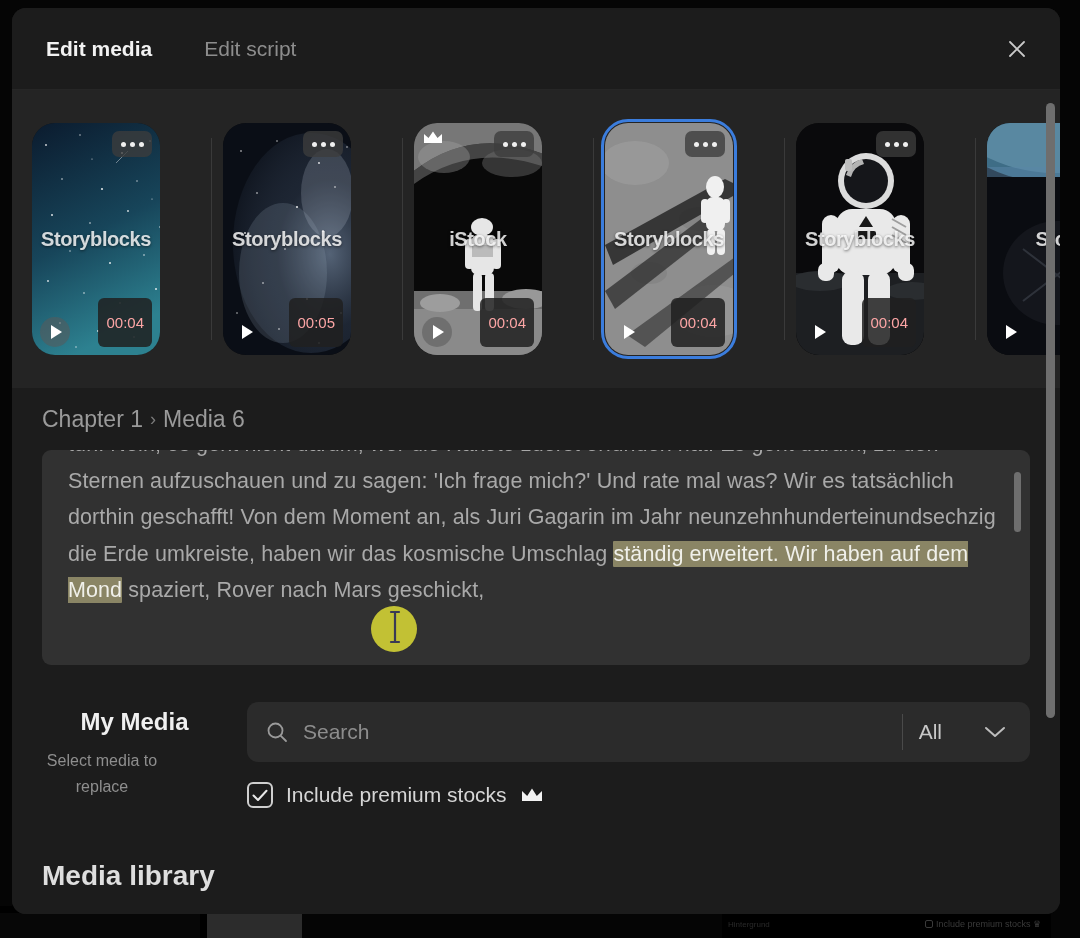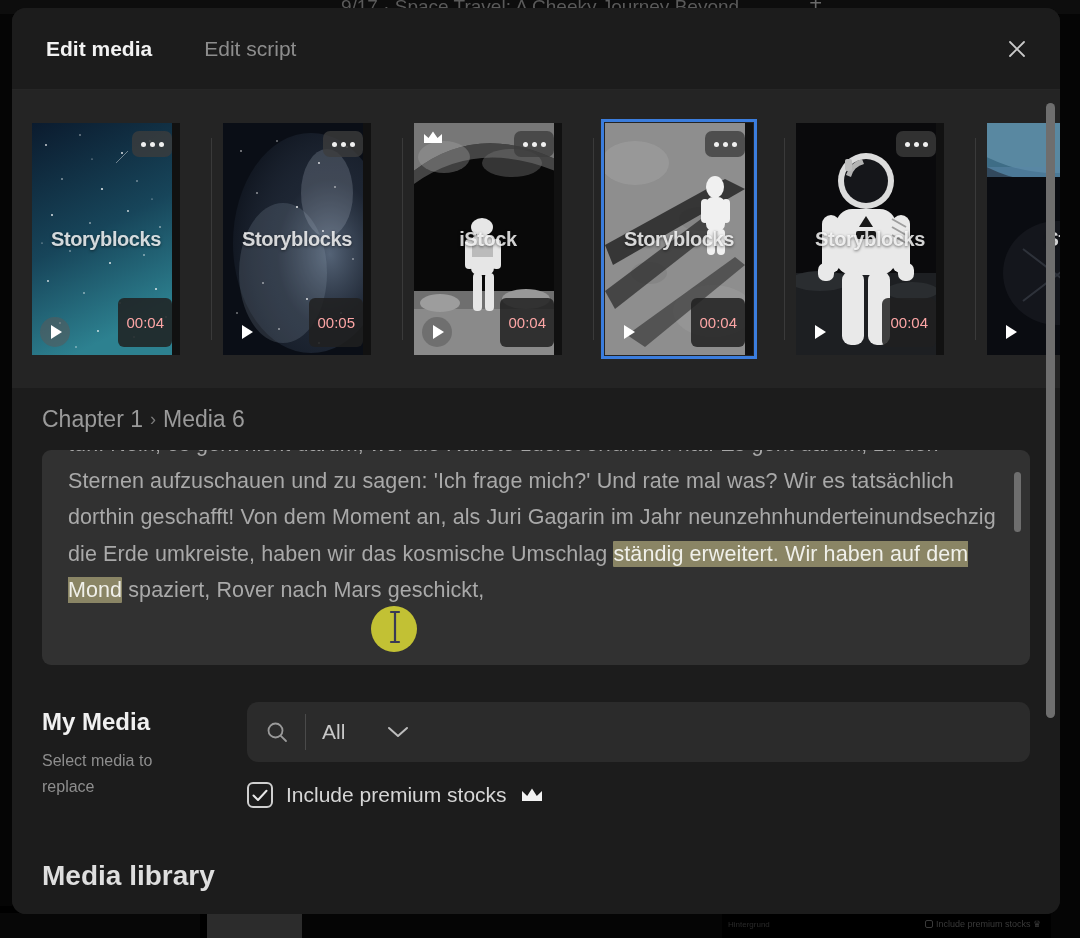--- a/index.html
+++ b/index.html
@@ -74,22 +74,22 @@
   }
   .media-cell {
     position: relative; flex: 0 0 auto; width: 191px; height: 298px;
     display: flex; align-items: center; justify-content: flex-start;
   }
   .media-cell + .media-cell::before {
     content: ""; position: absolute; left: -12px; top: 48px; bottom: 48px;
     width: 1px; background: #3a3a3a;
   }
   .thumb {
-    position: relative; width: 148px; height: 232px;
-    border-radius: 0; overflow: hidden;
+    position: relative; width: 128px; height: 232px;
+    border-radius: 23px; overflow: hidden;
     background: #111;
   }
   .thumb.selected { outline: 3px solid #3b7ddd; outline-offset: 1px; }
   .thumb-art { position: absolute; inset: 0; }
   .wm {
     position: absolute; left: 0; right: 0; top: 50%; transform: translateY(-50%);
     text-align: center; font-size: 20px; font-weight: bold;
     color: rgba(255,255,255,0.82); letter-spacing: -0.4px;
     text-shadow: 0 1px 3px rgba(0,0,0,0.55);
     white-space: nowrap;
@@ -160,21 +160,21 @@
     position: absolute; left: 389px; top: 610px;
     width: 12px; height: 34px; pointer-events: none;
   }
 
   
   .bottom {
     position: relative; flex: 1 1 auto;
     background: #1c1c1c; padding: 22px 30px 0 30px;
   }
   .bottom-row { display: flex; align-items: flex-start; gap: 0; }
-  .mymedia-col { width: 185px; flex: 0 0 185px; padding-top: 6px; }
+  .mymedia-col { width: 185px; flex: 0 0 185px; padding-top: 6px; text-align: center; }
   .mymedia-title { font-size: 24px; font-weight: bold; color: #f0f0f0; }
   .mymedia-sub { margin-top: 12px; font-size: 16px; color: #8e8e8e; line-height: 26px; width: 120px; }
   .upload-btn {
     flex: 0 0 233px; height: 60px; background: #2f2f2f; border-radius: 11px;
     display: flex; align-items: center; gap: 14px; padding: 0 18px;
     cursor: pointer; border: none; font-family: inherit;
   }
   .upload-label { font-size: 20px; color: #e8e8e8; text-align: left; line-height: 26px; }
   .search-col { flex: 1 1 auto; margin-left: 20px; }
   .search-bar {
@@ -208,24 +208,20 @@
   .modal-scrollbar {
     position: absolute; right: 5px; top: 95px; width: 9px; height: 615px;
     background: #6e6e6e; border-radius: 5px;
   }
 </style>
 </head>
 <body>
 
 <div id="root">
 
-  <div class="bg-title-strip">
-    <span>9/17 · Space Travel: A Cheeky Journey Beyond</span>
-    <span class="plus">+</span>
-  </div>
 
   <div class="bg-bottom">
     <div class="bb-a"></div>
     <div class="bb-b"></div>
     <div class="bb-c"></div>
     <div class="bb-lbl">Hintergrund</div>
     <div class="bb-right">
       <span class="bb-chk"></span><span>Include premium stocks</span> ♛
     </div>
   </div>
@@ -518,20 +514,21 @@
           <div class="mymedia-sub">Select media to replace</div>
         </div>
 
 
         <div class="search-col">
           <div class="search-bar">
             <svg width="24" height="24" viewBox="0 0 24 24">
               <circle cx="10.5" cy="10.5" r="7" stroke="#9a9a9a" stroke-width="1.8" fill="none"></circle>
               <path d="M15.8 15.8 L21 21" stroke="#9a9a9a" stroke-width="1.8" stroke-linecap="round"></path>
             </svg>
+            <input class="search-input" type="text" placeholder="Search" style="">
             <div class="sep-v"></div>
             <div class="filter-sel">
               <span class="filter-val">All</span>
               <svg width="22" height="14" viewBox="0 0 22 14">
                 <path d="M2 3 L11 11 L20 3" stroke="#bdbdbd" stroke-width="2" fill="none" stroke-linecap="round" stroke-linejoin="round"></path>
               </svg>
             </div>
           </div>
 
           <div class="premium-row">

